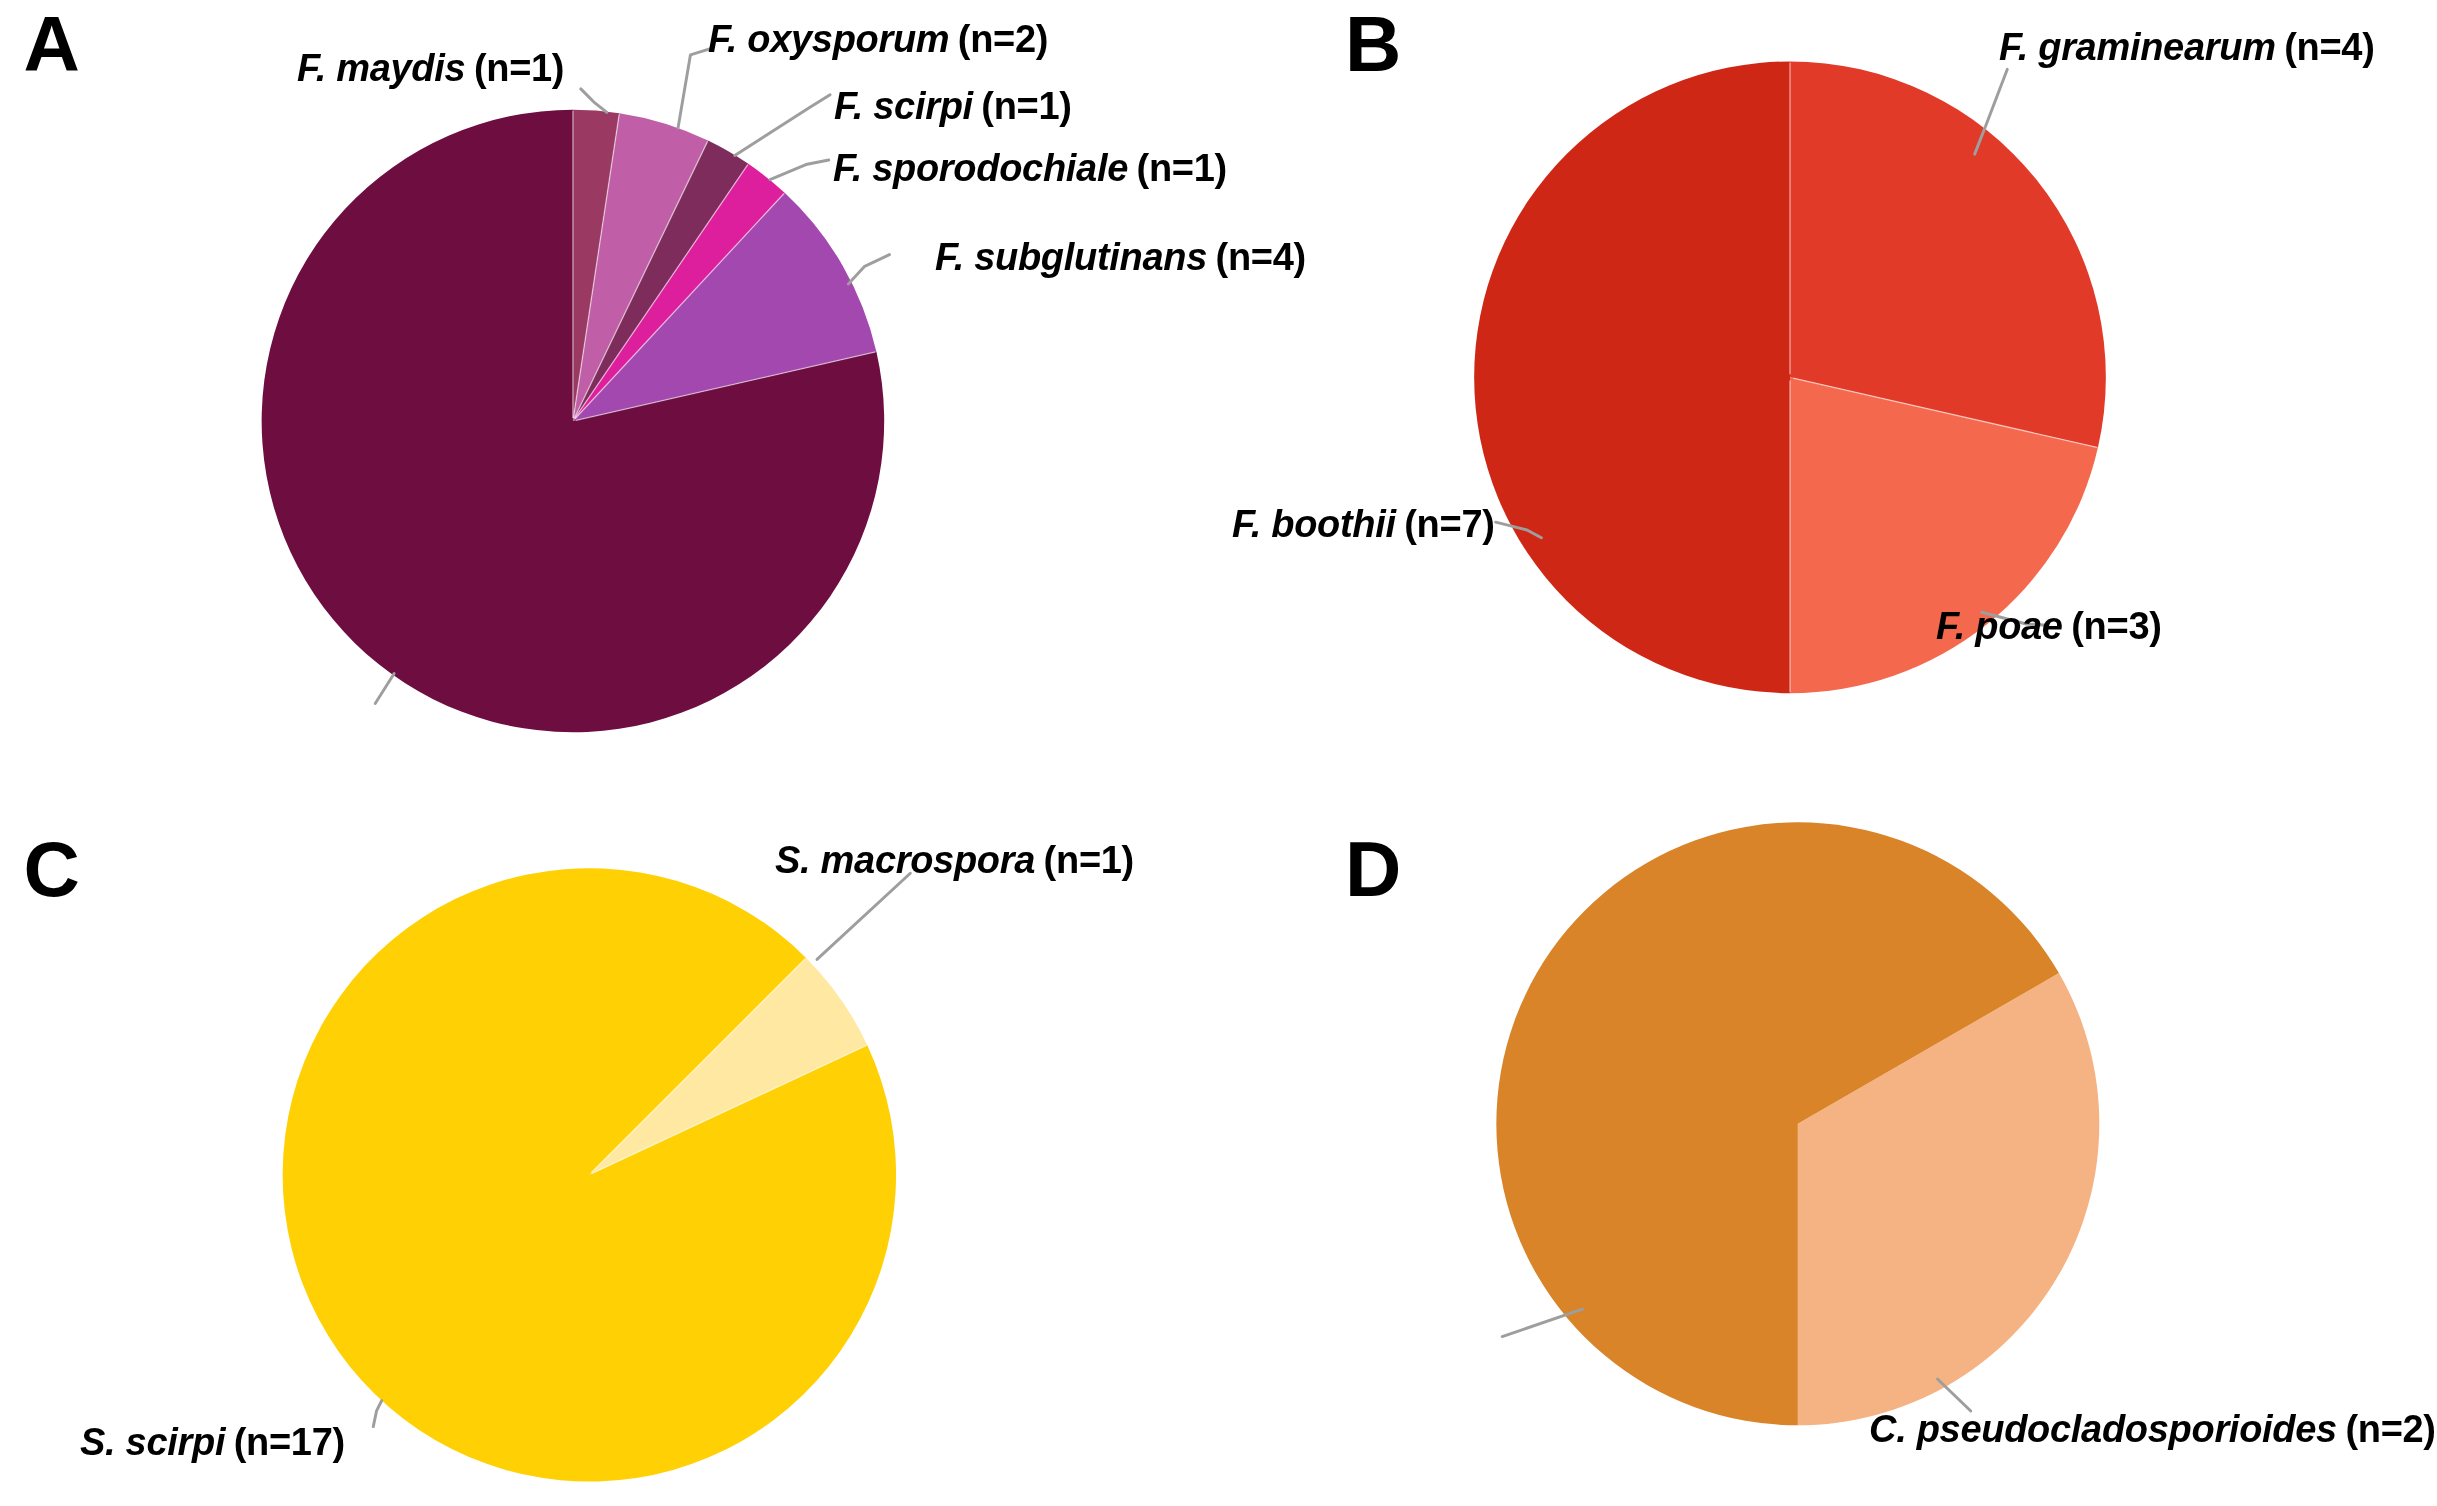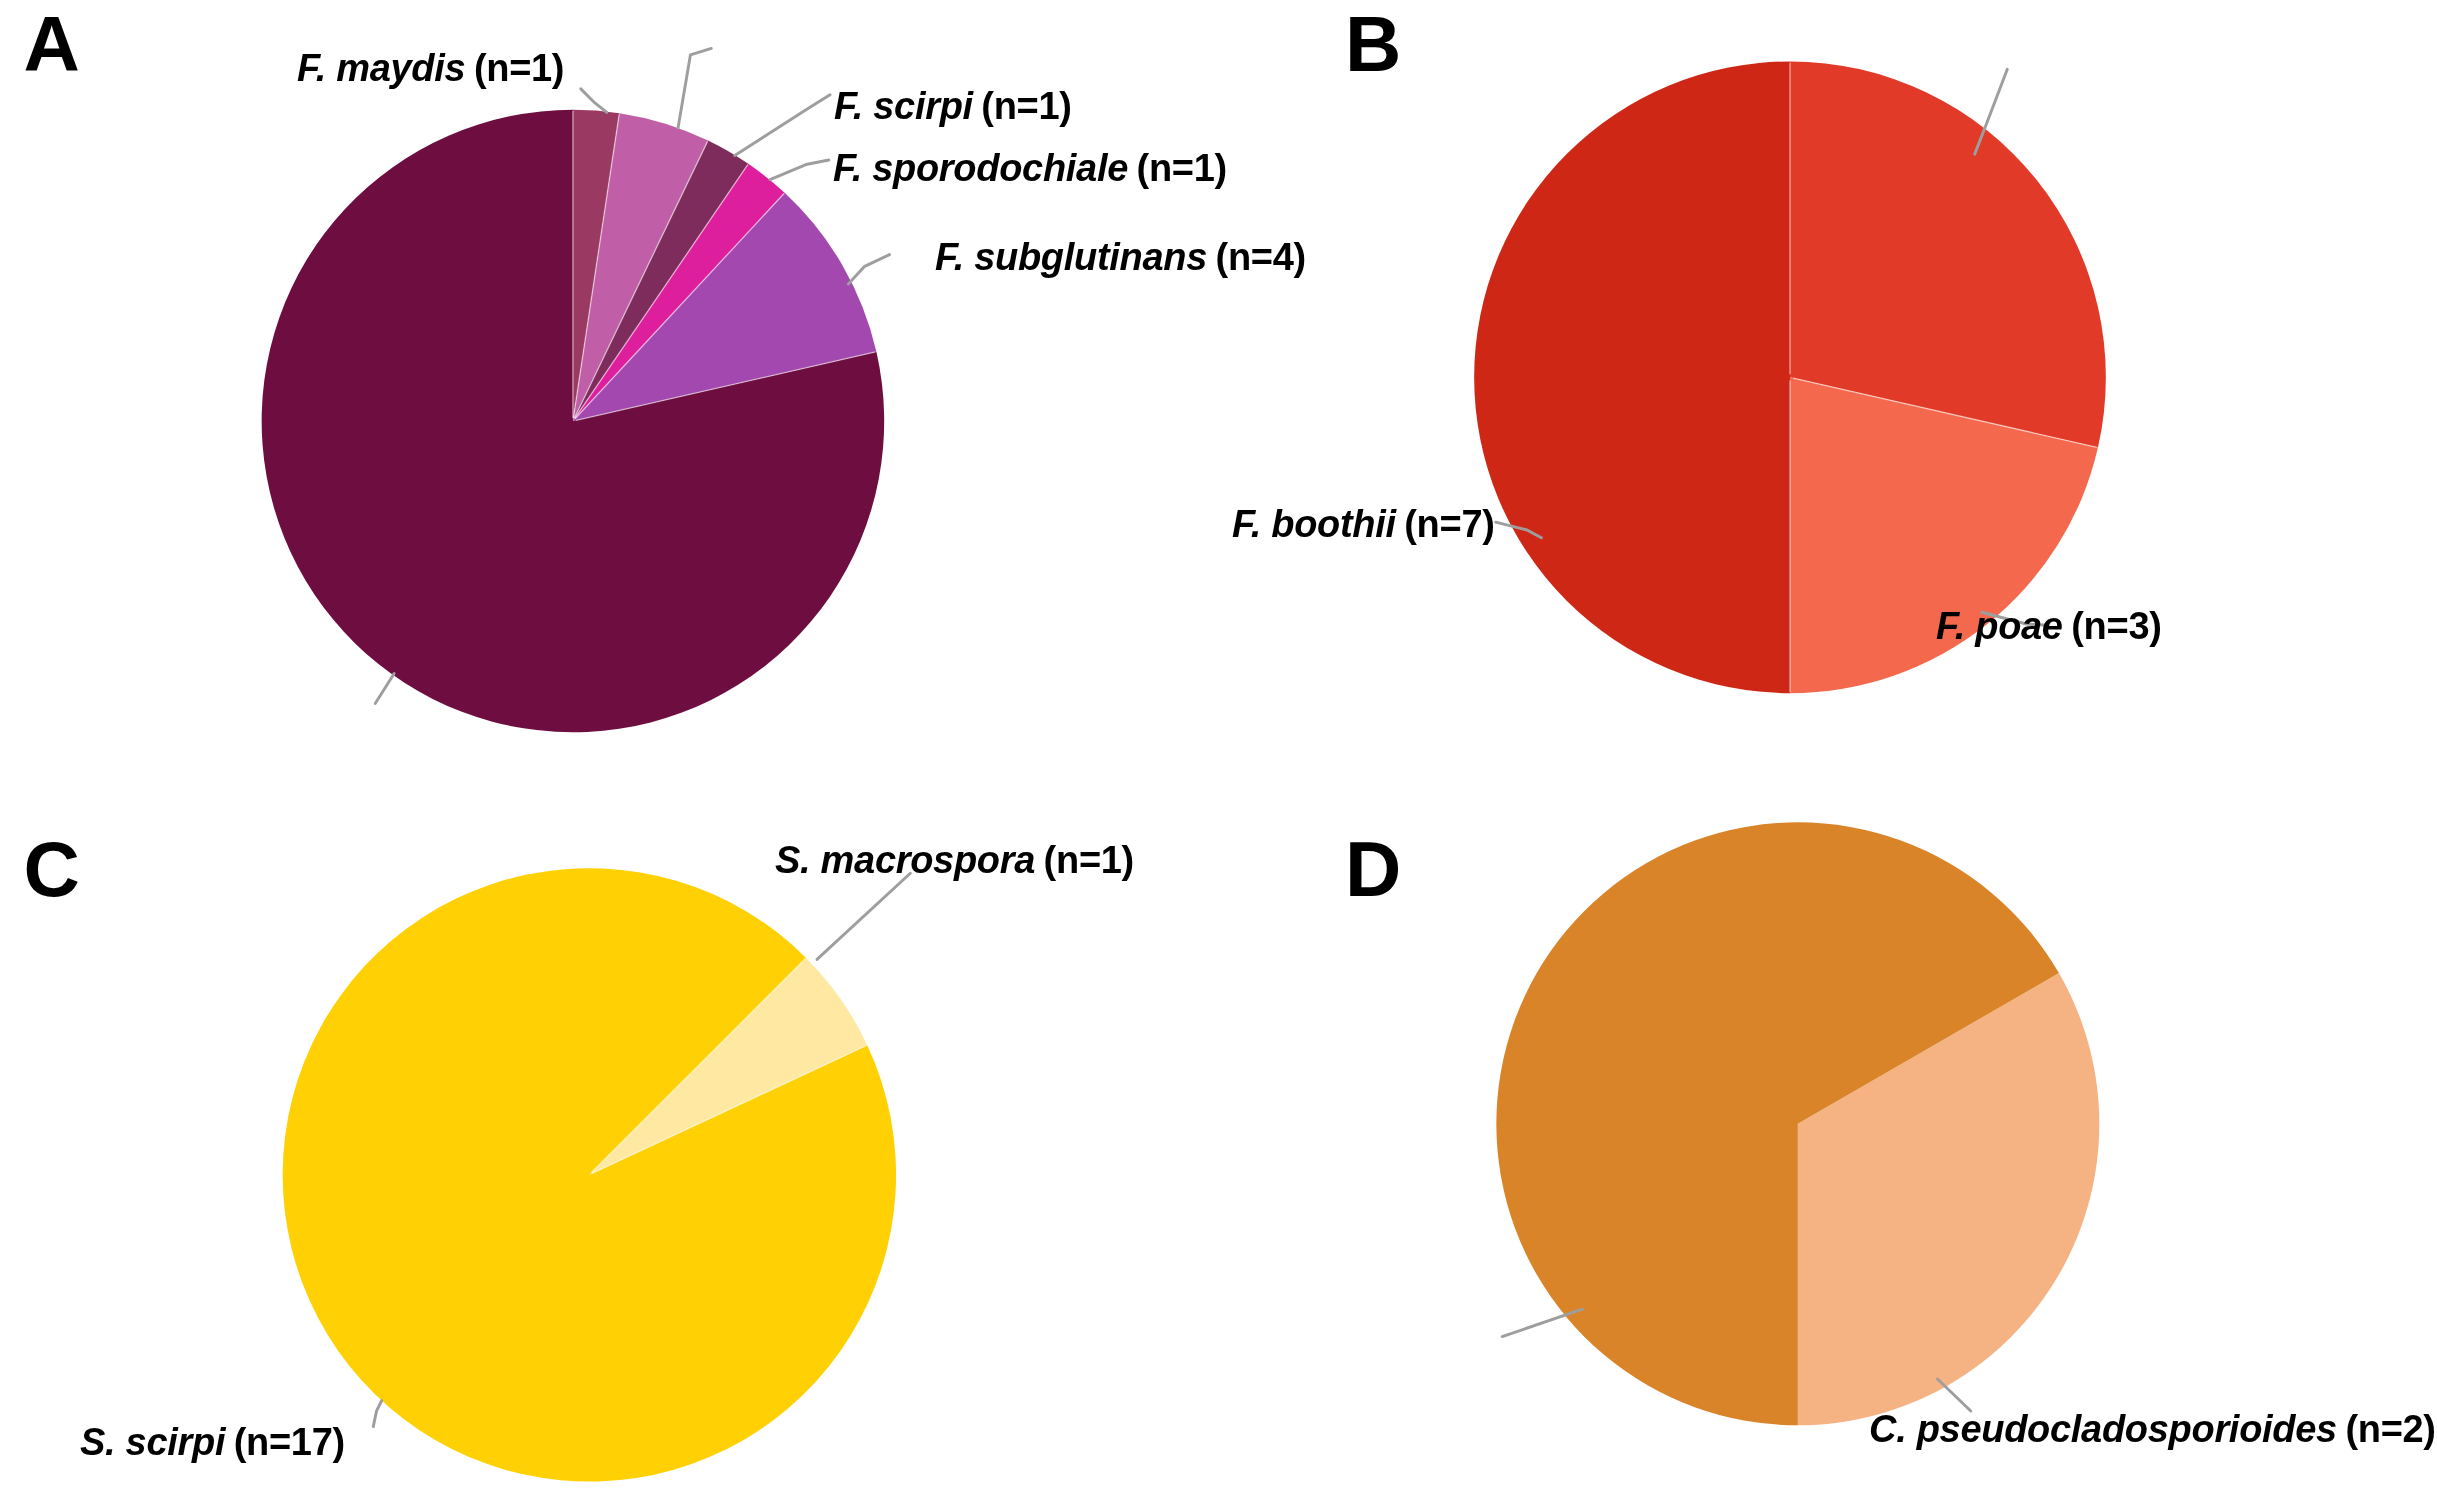--- a/index.html
+++ b/index.html
@@ -66,30 +66,36 @@
     </svg>
 
   <div class="panel-letter" style="left:23.5px;top:5.2px">A</div>
   <div class="panel-letter" style="left:1345px;top:5.2px">B</div>
   <div class="panel-letter" style="left:23.5px;top:830px">C</div>
   <div class="panel-letter" style="left:1345px;top:830px">D</div>
 
   <div class="slice-label" style="left:297px;top:46px">
     <span class="species">F. maydis</span><span class="count">(n=1)</span>
   </div>
+  <div class="slice-label" style="left:708px;top:17px">
+    <span class="species">F. oxysporum</span><span class="count">(n=2)</span>
+  </div>
   <div class="slice-label" style="left:834px;top:84px">
     <span class="species">F. scirpi</span><span class="count">(n=1)</span>
   </div>
   <div class="slice-label" style="left:833px;top:146px">
     <span class="species">F. sporodochiale</span><span class="count">(n=1)</span>
   </div>
   <div class="slice-label" style="left:935px;top:235px">
     <span class="species">F. subglutinans</span><span class="count">(n=4)</span>
   </div>
 
+  <div class="slice-label" style="left:1999px;top:25px">
+    <span class="species">F. graminearum</span><span class="count">(n=4)</span>
+  </div>
   <div class="slice-label" style="left:1936px;top:604px">
     <span class="species">F. poae</span><span class="count">(n=3)</span>
   </div>
   <div class="slice-label" style="left:1232px;top:502px">
     <span class="species">F. boothii</span><span class="count">(n=7)</span>
   </div>
 
   <div class="slice-label" style="left:775px;top:838px">
     <span class="species">S. macrospora</span><span class="count">(n=1)</span>
   </div>

